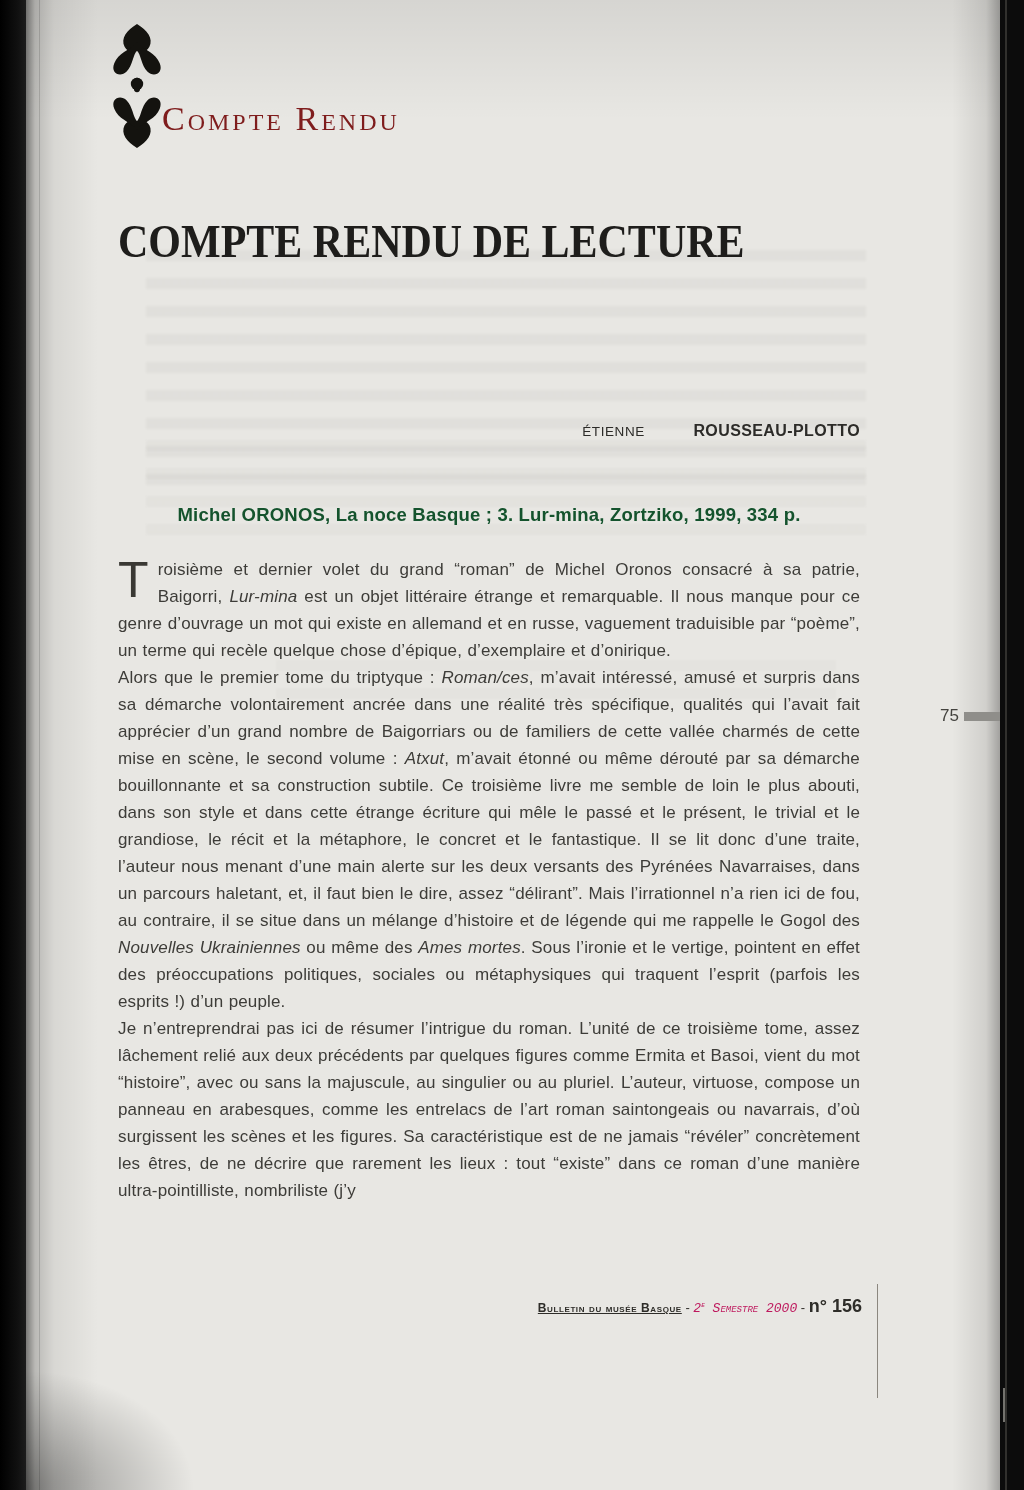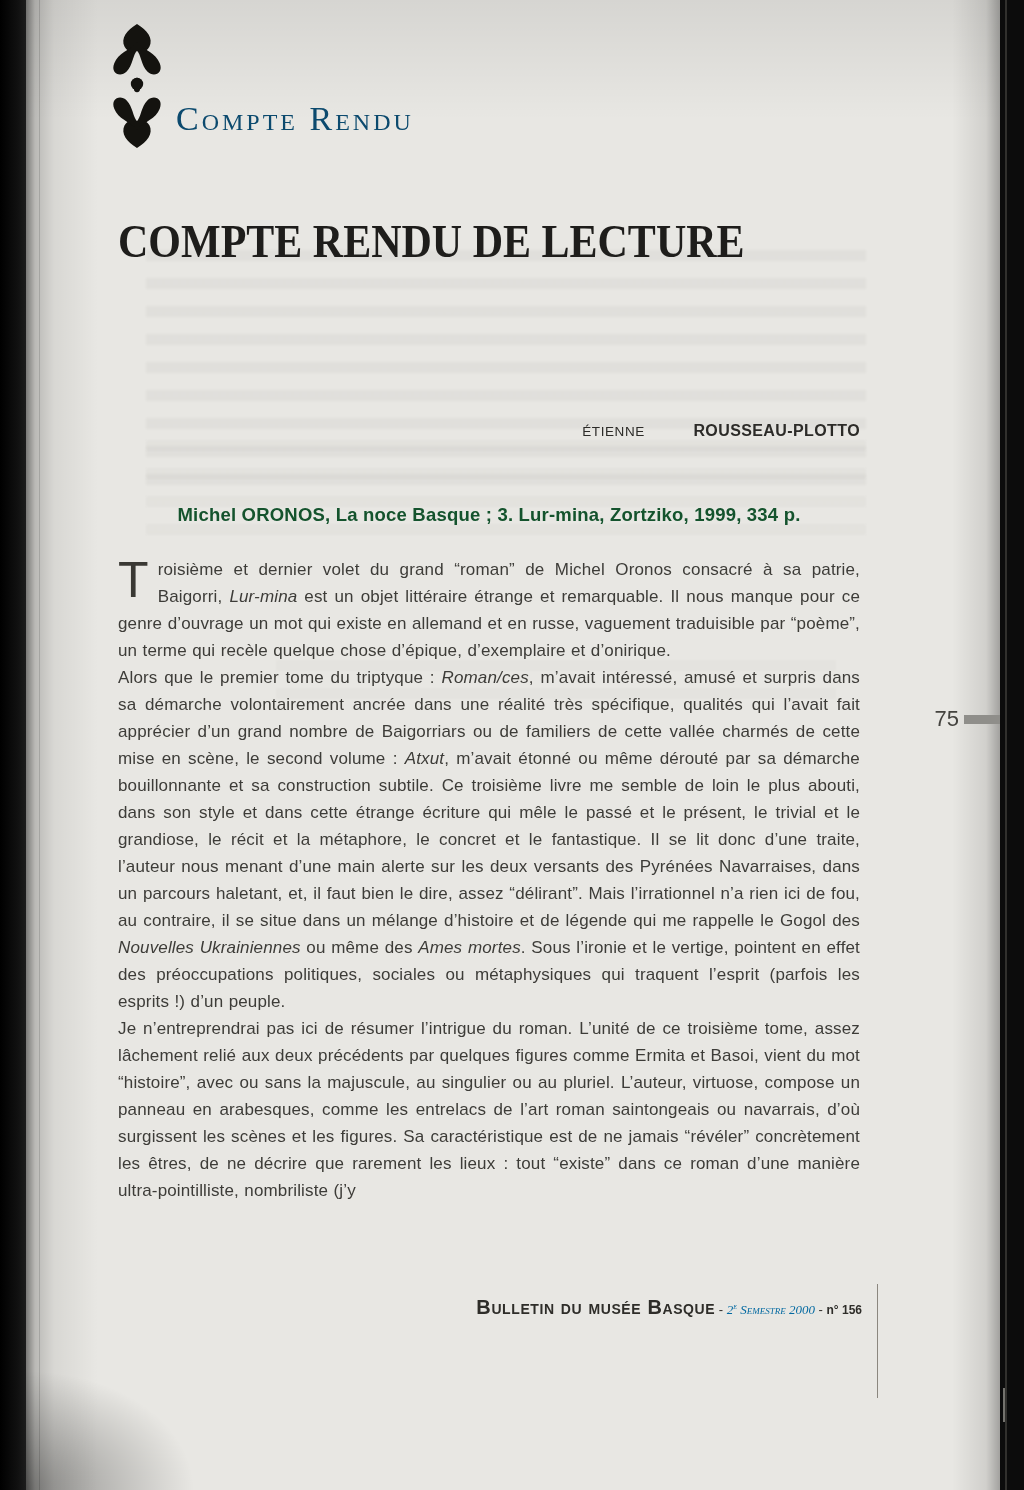--- a/index.html
+++ b/index.html
@@ -39,23 +39,23 @@
   .st1{left:120px;top:250px;width:720px;height:240px;}
   .st2{left:120px;top:440px;width:720px;height:110px;opacity:.35;}
   .st3{left:250px;top:660px;width:560px;height:40px;opacity:.3;}
 
   
   .ornament{position:absolute;left:82px;top:24px;width:58px;height:124px;}
   .ornament svg{width:100%;height:100%;display:block;}
 
   
   .section-label{
-    position:absolute;left:150px;top:100px;
+    position:absolute;left:136px;top:100px;
     font-family:"Liberation Serif",serif;font-variant:small-caps;
-    font-size:34px;letter-spacing:3px;color:#0c4a6e;font-weight:400;
+    font-size:34px;letter-spacing:3px;color:#7f1d1d;font-weight:400;
   }
 
   
   .article-title{
     position:absolute;left:92px;top:188px;width:760px;
     font-family:"Liberation Serif",serif;font-weight:700;
     font-size:42px;letter-spacing:0px;color:#1e1d1b;
     transform:scaleY(1.08);transform-origin:left top;white-space:nowrap;
   }
 
@@ -78,34 +78,34 @@
   }
   .body-text p{margin:0;}
   .dropcap{
     float:left;font-size:50px;line-height:42px;padding:3px 9px 0 0;
     color:#3a3934;font-weight:400;
   }
   .it{font-style:italic;}
 
   
   .page-number-block{position:absolute;right:0;top:706px;display:flex;align-items:center;}
-  .page-number{font-size:22px;color:#44433f;margin-right:5px;}
+  .page-number{font-size:17px;color:#44433f;margin-right:5px;}
   .page-number-marker{width:36px;height:9px;background:#8f8e8a;}
 
   
   .footer{
     position:absolute;left:92px;top:1296px;width:744px;text-align:right;
     color:#2e2d29;white-space:nowrap;
   }
-  .f-journal{font-variant:small-caps;font-weight:700;font-size:20px;letter-spacing:.6px;}
+  .f-journal{font-variant:small-caps;font-weight:700;font-size:12px;letter-spacing:.6px;text-decoration:underline;}
   .f-sep{font-size:13px;}
-  .f-issue-wrap{font-family:Liberation Serif, serif;font-style:italic;
-    font-variant:small-caps;font-size:13px;color:#0369a1;}
+  .f-issue-wrap{font-family:Liberation Mono, monospace;font-style:italic;
+    font-variant:small-caps;font-size:13px;color:#be185d;}
   .f-issue-wrap sup{font-size:9px;}
-  .f-number{font-weight:700;font-size:12px;}
+  .f-number{font-weight:700;font-size:18px;}
 
   
   .artifact-line{position:absolute;left:851px;top:1284px;width:1px;height:114px;
     background:rgba(62,56,46,.55);}
 </style>
 </head>
 <body>
 
 <div class="left-dark"></div>
 

